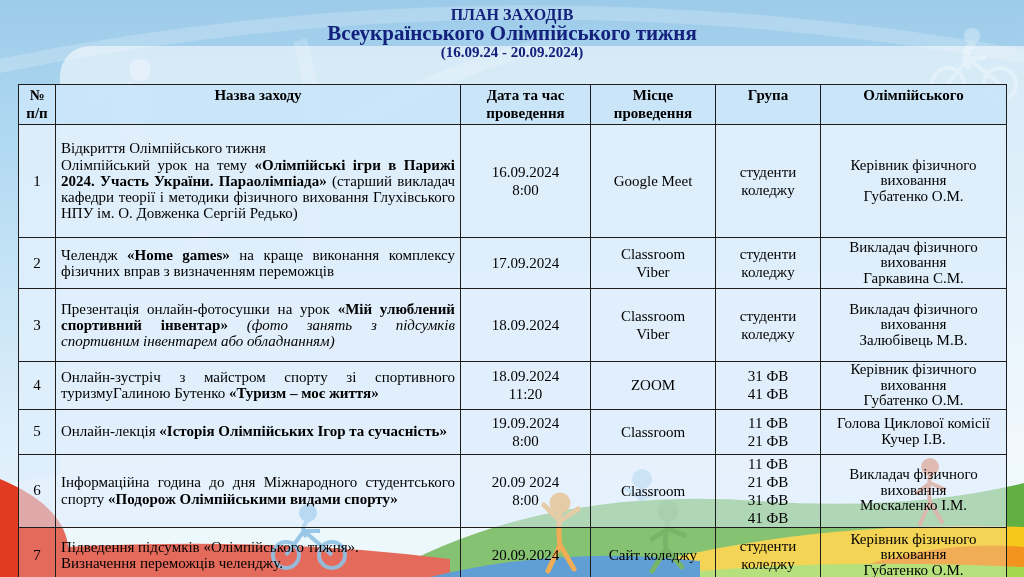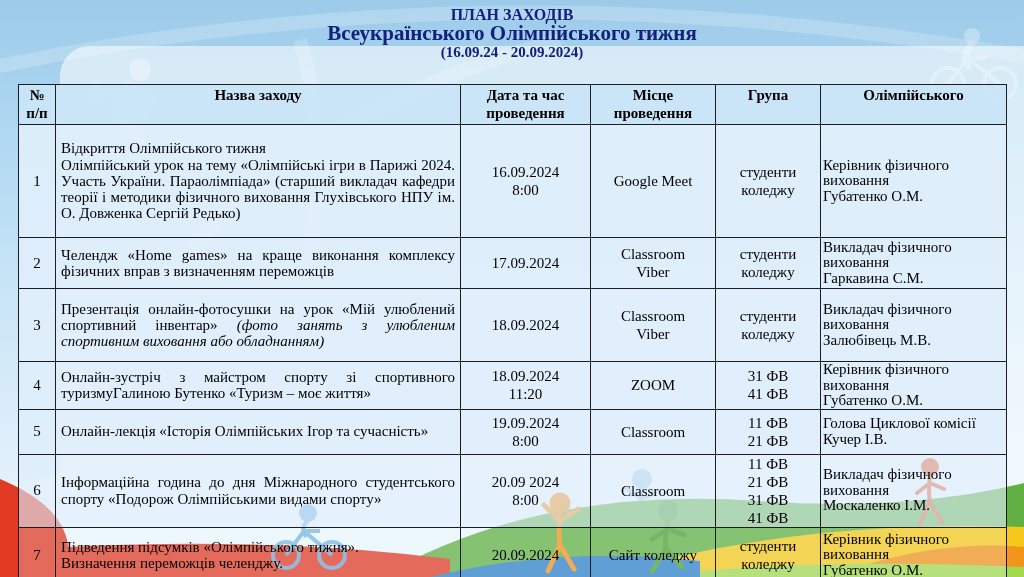--- a/index.html
+++ b/index.html
@@ -28,24 +28,24 @@
   .plan tbody tr:nth-child(7) td{background:rgba(236,246,253,0.26)}
   .plan tbody tr:nth-child(1){height:113px}
   .plan tbody tr:nth-child(2){height:51px}
   .plan tbody tr:nth-child(3){height:73px}
   .plan tbody tr:nth-child(4){height:45px}
   .plan tbody tr:nth-child(5){height:45px}
   .plan tbody tr:nth-child(6){height:63px}
   .plan tbody tr:nth-child(7){height:56px}
   .c-num{text-align:center}
   .c-name{text-align:justify;padding:1px 5px;line-height:16.2px;white-space:pre-line;}
-  .seg-b{font-weight:normal}
+  .seg-b{font-weight:bold}
   .seg-i{font-style:italic}
   .c-date,.c-place,.c-group{text-align:center;white-space:pre-line;line-height:18px;padding:0 2px;}
-  .c-resp{white-space:pre-line;font-size:13px;line-height:15.5px;padding:0 2px;}
+  .c-resp{text-align:center;white-space:pre-line;font-size:13px;line-height:15.5px;padding:0 8px;}
   .col-num{width:37px}.col-name{width:405px}.col-date{width:130px}
   .col-place{width:125px}.col-group{width:105px}.col-resp{width:186px}
 </style>
 </head>
 <body>
 
 <div class="stage">
 
   <svg class="bg-top" width="1024" height="320" viewBox="0 0 1024 320">
     <g stroke="#ffffff" stroke-width="14" fill="none" opacity="0.20">
@@ -153,21 +153,21 @@
       <td class="c-place">Classroom
 Viber</td>
       <td class="c-group">студенти
 коледжу</td>
       <td class="c-resp">Викладач фізичного
 виховання
 Гаркавина С.М.</td>
     </tr>
         <tr>
       <td class="c-num">3</td>
-      <td class="c-name"><span>Презентація онлайн-фотосушки на урок </span><span class="seg-b">«Мій улюблений спортивний інвентар»</span><span> </span><span class="seg-i">(фото занять з улюбленим спортивним виховання або обладнанням)</span></td>
+      <td class="c-name"><span>Презентація онлайн-фотосушки на урок </span><span class="seg-b">«Мій улюблений спортивний інвентар»</span><span> </span><span class="seg-i">(фото занять з підсумків спортивним інвентарем або обладнанням)</span></td>
       <td class="c-date">18.09.2024</td>
       <td class="c-place">Classroom
 Viber</td>
       <td class="c-group">студенти
 коледжу</td>
       <td class="c-resp">Викладач фізичного
 виховання
 Залюбівець М.В.</td>
     </tr>
         <tr>

